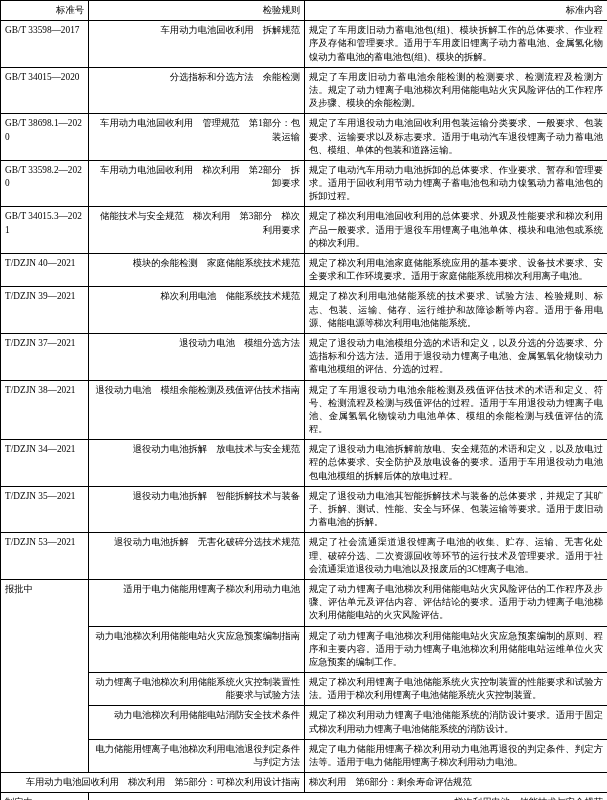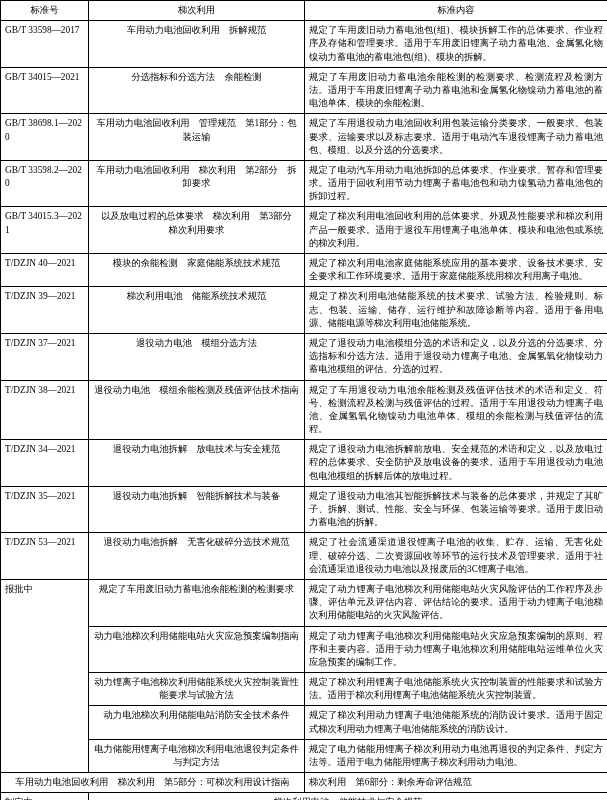--- a/index.html
+++ b/index.html
@@ -24,36 +24,36 @@
   }
   table.std-table td, table.std-table th {
     border: 1px solid #000;
     vertical-align: top;
     padding: 3px 4px 3px 4px;
     font-size: 9.3px;
     line-height: 1.42;
     font-weight: normal;
   }
   thead th {
-    text-align: center;
+    text-align: right;
     vertical-align: middle;
     padding-top: 4px;
     padding-bottom: 4px;
   }
   col.c-num { width: 88px; }
   col.c-name { width: 216px; }
   col.c-content { width: 303px; }
 
   td.num {
     text-align: left;
     white-space: normal;
     word-break: break-all;
   }
   td.name {
-    text-align: center;
+    text-align: right;
   }
   td.content {
     text-align: justify;
     text-justify: inter-ideograph;
   }
   .nowrapcell {
     white-space: nowrap;
     font-family: Liberation Serif, serif;
   }
   td.merged-label {
@@ -68,48 +68,48 @@
 <div class="page">
   <table class="std-table">
     <colgroup>
       <col class="c-num">
       <col class="c-name">
       <col class="c-content">
     </colgroup>
     <thead>
       <tr>
         <th>标准号</th>
-        <th>梯次利用</th>
+        <th>检验规则</th>
         <th>标准内容</th>
       </tr>
     </thead>
     <tbody>
       <tr>
         <td class="num nowrapcell">GB/T 33598—2017</td>
         <td class="name">车用动力电池回收利用　拆解规范</td>
         <td class="content">规定了车用废旧动力蓄电池包(组)、模块拆解工作的总体要求、作业程序及存储和管理要求。适用于车用废旧锂离子动力蓄电池、金属氢化物镍动力蓄电池的蓄电池包(组)、模块的拆解。</td>
       </tr>
       <tr>
-        <td class="num nowrapcell">GB/T 34015—2021</td>
+        <td class="num nowrapcell">GB/T 34015—2020</td>
         <td class="name">分选指标和分选方法　余能检测</td>
-        <td class="content">规定了车用废旧动力蓄电池余能检测的检测要求、检测流程及检测方法。适用于车用废旧锂离子动力蓄电池和金属氢化物镍动力蓄电池的蓄电池单体、模块的余能检测。</td>
+        <td class="content">规定了车用废旧动力蓄电池余能检测的检测要求、检测流程及检测方法。规定了动力锂离子电池梯次利用储能电站火灾风险评估的工作程序及步骤、模块的余能检测。</td>
       </tr>
       <tr>
         <td class="num nowrapcell">GB/T 38698.1—2020</td>
         <td class="name">车用动力电池回收利用　管理规范　第1部分：包装运输</td>
-        <td class="content">规定了车用退役动力电池回收利用包装运输分类要求、一般要求、包装要求、运输要求以及标志要求。适用于电动汽车退役锂离子动力蓄电池包、模组、以及分选的分选要求。</td>
+        <td class="content">规定了车用退役动力电池回收利用包装运输分类要求、一般要求、包装要求、运输要求以及标志要求。适用于电动汽车退役锂离子动力蓄电池包、模组、单体的包装和道路运输。</td>
       </tr>
       <tr>
         <td class="num nowrapcell">GB/T 33598.2—2020</td>
         <td class="name">车用动力电池回收利用　梯次利用　第2部分　拆卸要求</td>
         <td class="content">规定了电动汽车用动力电池拆卸的总体要求、作业要求、暂存和管理要求。适用于回收利用节动力锂离子蓄电池包和动力镍氢动力蓄电池包的拆卸过程。</td>
       </tr>
       <tr>
         <td class="num nowrapcell">GB/T 34015.3—2021</td>
-        <td class="name">以及放电过程的总体要求　梯次利用　第3部分　梯次利用要求</td>
+        <td class="name">储能技术与安全规范　梯次利用　第3部分　梯次利用要求</td>
         <td class="content">规定了梯次利用电池回收利用的总体要求、外观及性能要求和梯次利用产品一般要求。适用于退役车用锂离子电池单体、模块和电池包或系统的梯次利用。</td>
       </tr>
       <tr>
         <td class="num nowrapcell">T/DZJN 40—2021</td>
         <td class="name">模块的余能检测　家庭储能系统技术规范</td>
         <td class="content">规定了梯次利用电池家庭储能系统应用的基本要求、设备技术要求、安全要求和工作环境要求。适用于家庭储能系统用梯次利用离子电池。</td>
       </tr>
       <tr>
         <td class="num nowrapcell">T/DZJN 39—2021</td>
         <td class="name">梯次利用电池　储能系统技术规范</td>
@@ -136,21 +136,21 @@
         <td class="content">规定了退役动力电池其智能拆解技术与装备的总体要求，并规定了其旷子、拆解、测试、性能、安全与环保、包装运输等要求。适用于废旧动力蓄电池的拆解。</td>
       </tr>
       <tr>
         <td class="num nowrapcell">T/DZJN 53—2021</td>
         <td class="name">退役动力电池拆解　无害化破碎分选技术规范</td>
         <td class="content">规定了社会流通渠道退役锂离子电池的收集、贮存、运输、无害化处理、破碎分选、二次资源回收等环节的运行技术及管理要求。适用于社会流通渠道退役动力电池以及报废后的3C锂离子电池。</td>
       </tr>
 
       <tr>
         <td class="num merged-label" rowspan="5">报批中</td>
-        <td class="name">规定了车用废旧动力蓄电池余能检测的检测要求</td>
+        <td class="name">适用于电力储能用锂离子梯次利用动力电池</td>
         <td class="content">规定了动力锂离子电池梯次利用储能电站火灾风险评估的工作程序及步骤、评估单元及评估内容、评估结论的要求。适用于动力锂离子电池梯次利用储能电站的火灾风险评估。</td>
       </tr>
       <tr>
         <td class="name">动力电池梯次利用储能电站火灾应急预案编制指南</td>
         <td class="content">规定了动力锂离子电池梯次利用储能电站火灾应急预案编制的原则、程序和主要内容。适用于动力锂离子电池梯次利用储能电站运维单位火灾应急预案的编制工作。</td>
       </tr>
       <tr>
         <td class="name">动力锂离子电池梯次利用储能系统火灾控制装置性能要求与试验方法</td>
         <td class="content">规定了梯次利用锂离子电池储能系统火灾控制装置的性能要求和试验方法。适用于梯次利用锂离子电池储能系统火灾控制装置。</td>
       </tr>

